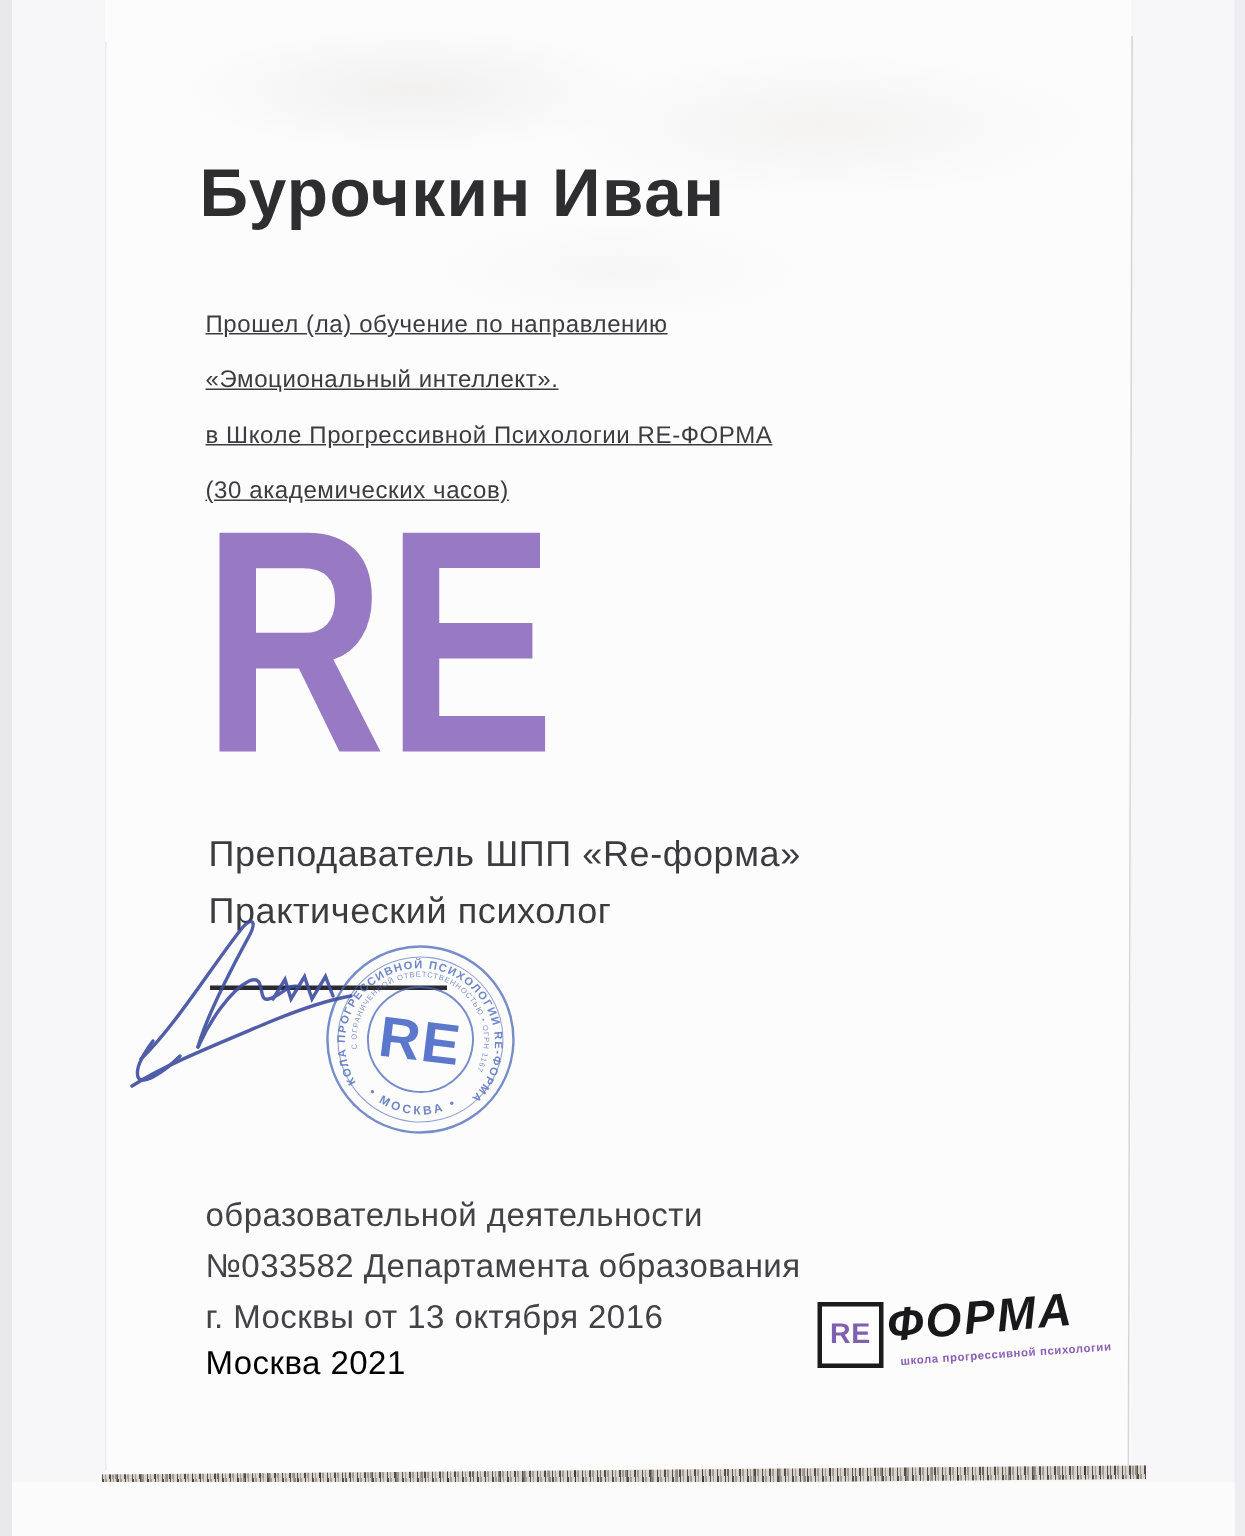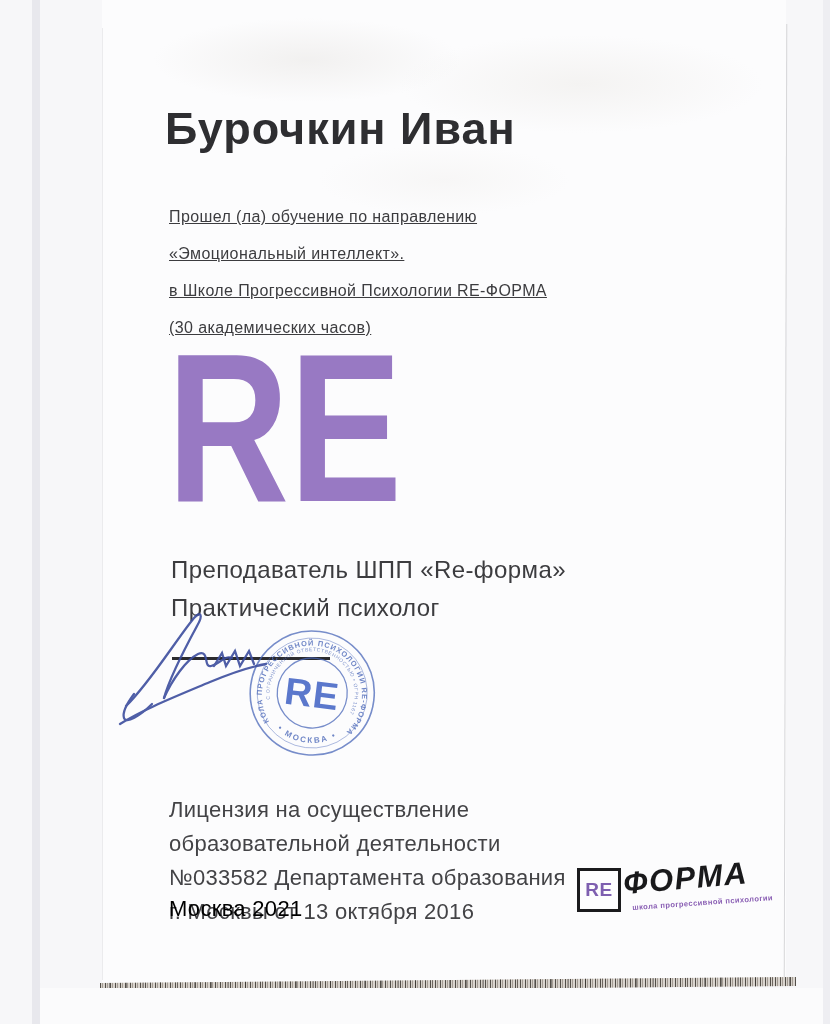--- a/index.html
+++ b/index.html
@@ -2,21 +2,21 @@
 <html><head>
 <meta charset="utf-8">
 <style>
   html,body{margin:0;padding:0;}
   body{
     width:830px;height:1024px;overflow:hidden;
     background:#f7f7f9;
     font-family:"Liberation Sans", sans-serif;
     position:relative;
   }
-  .photo{position:absolute;inset:0;margin-left:32px;}
+  .photo{position:absolute;inset:0;}
   .side-strip{position:absolute;top:0;bottom:0;background:#e8e8ed;}
   .side-strip.left{left:0;width:8px;}
   .side-strip.right{right:0;width:7px;background:#eeeef2;}
   .paper{
     position:absolute;left:70px;top:0;width:684px;height:983px;
     background:#fcfcfd;
   }
   .paper-texture{
     position:absolute;left:70px;top:0;width:684px;height:300px;
     background:
@@ -148,21 +148,20 @@
         <path d="M 12 100 C 35 78, 62 34, 80 12 C 86 5, 90 8, 83 20 C 70 44, 55 74, 50 92"></path>
         <path d="M 50 92 C 58 74, 72 54, 84 48 C 96 43, 89 62, 97 60 C 106 58, 110 49, 118 52"></path>
         <path d="M 100 60 l 8 -13 l 4 13 l 9 -15 l 5 15 l 9 -15 l 5 13"></path>
         <path d="M 6 118 C 28 104, 58 92, 96 76 C 120 66, 140 60, 152 58"></path>
         <path d="M 20 88 C 14 96, 8 106, 10 112 C 12 118, 26 110, 38 98"></path>
       </g>
     </svg>
   </div>
 
   <div class="license">
-    <div>Лицензия на осуществление</div>
     <div>образовательной деятельности</div>
     <div>№033582 Департамента образования</div>
     <div>г. Москвы от 13 октября 2016</div>
   </div>
 
   <div class="city-year">Москва 2021</div>
 
   <div class="footer-logo">
     <div class="logo-square">
       <span>RE</span>

